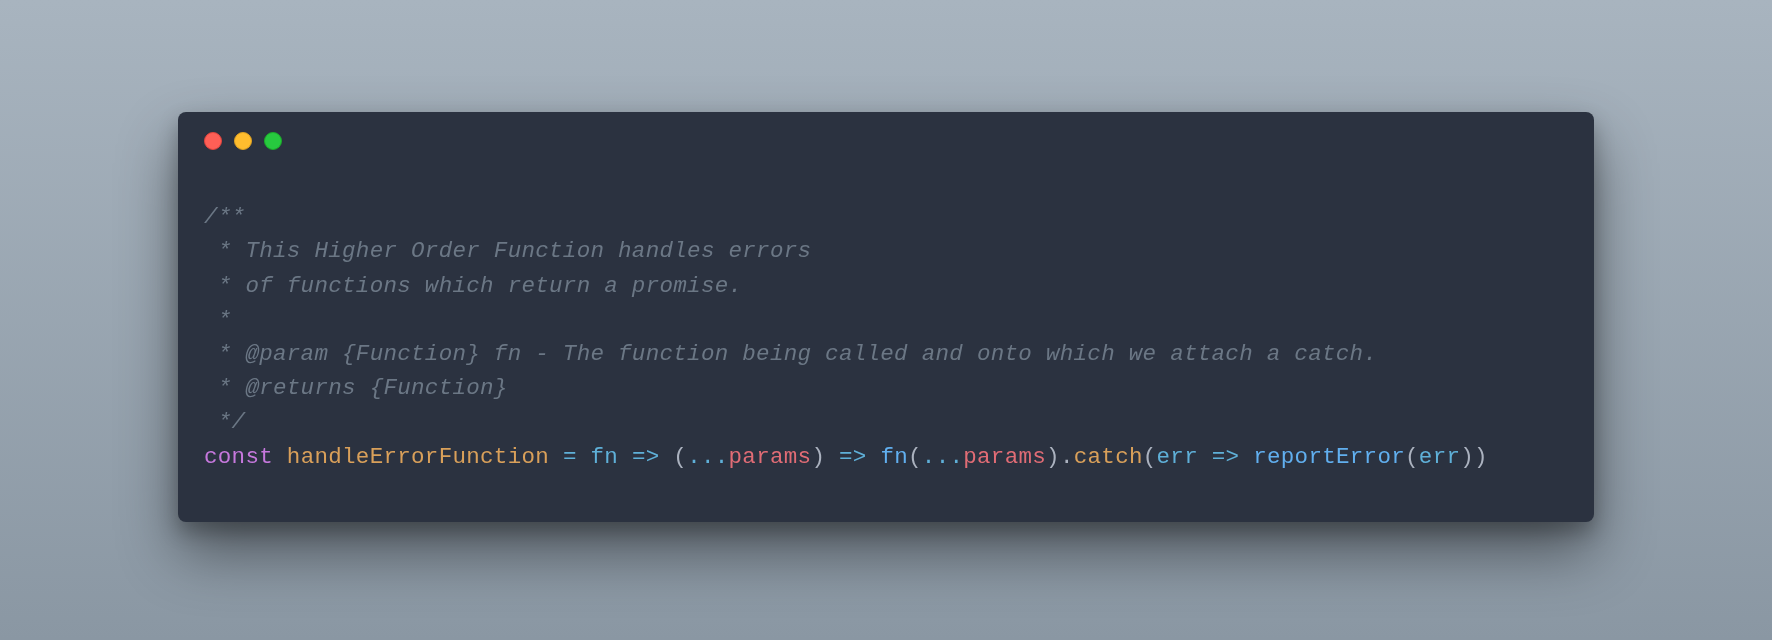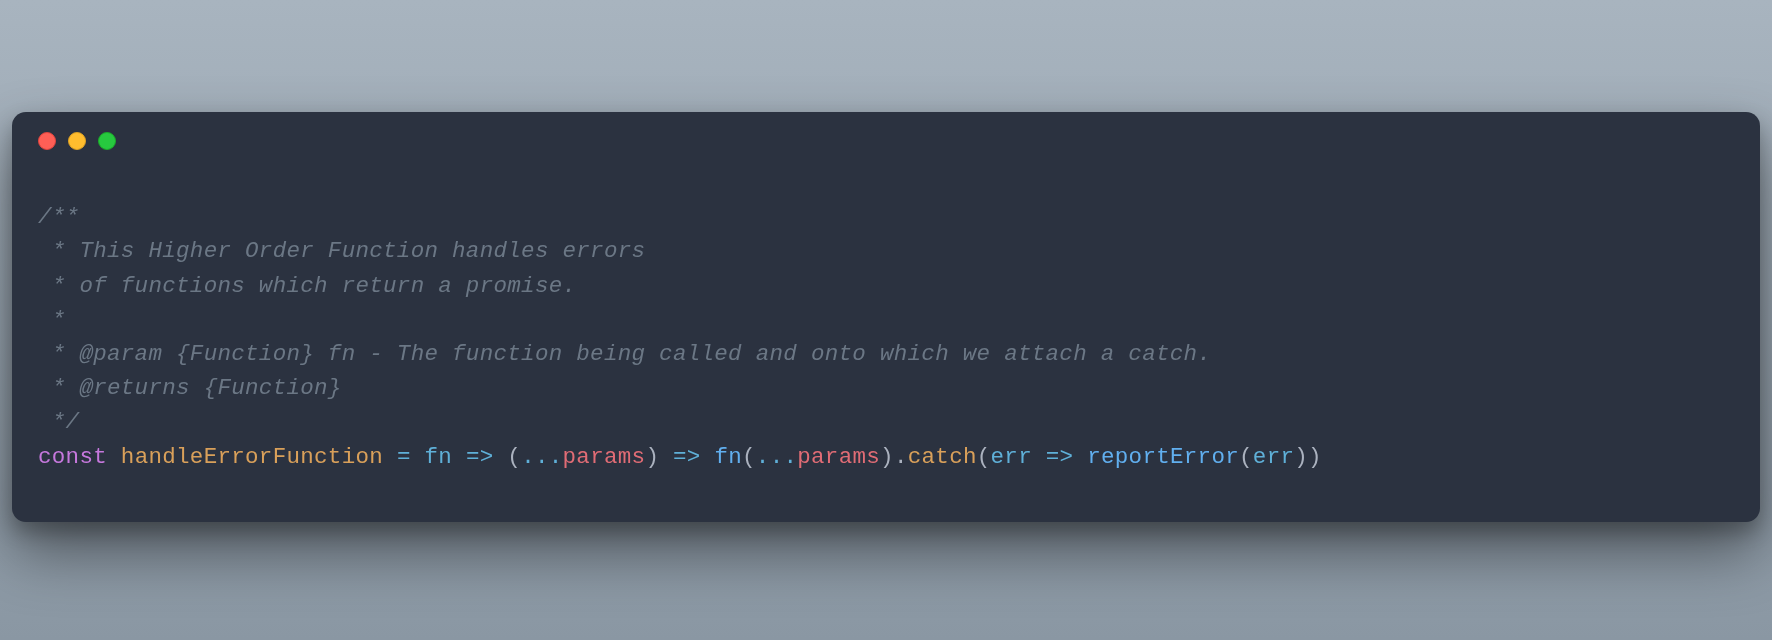--- a/index.html
+++ b/index.html
@@ -13,23 +13,23 @@
       height: 640px;
       background: linear-gradient(180deg, #a8b4bf 0%, #8a97a3 100%);
       display: flex;
       align-items: center;
       justify-content: center;
       font-family: 'Menlo', 'Monaco', 'Consolas', 'Courier New', monospace;
       overflow: hidden;
     }
     
     .terminal-window {
-      width: 1748px;
+      width: 1416px;
       background: #2b3240;
-      border-radius: 14px;
+      border-radius: 8px;
       box-shadow: 0 30px 60px rgba(0, 0, 0, 0.45), 0 10px 20px rgba(0, 0, 0, 0.25);
       overflow: hidden;
       margin-top: -6px;
     }
     
     .titlebar {
       height: 58px;
       display: flex;
       align-items: center;
       padding-left: 26px;

